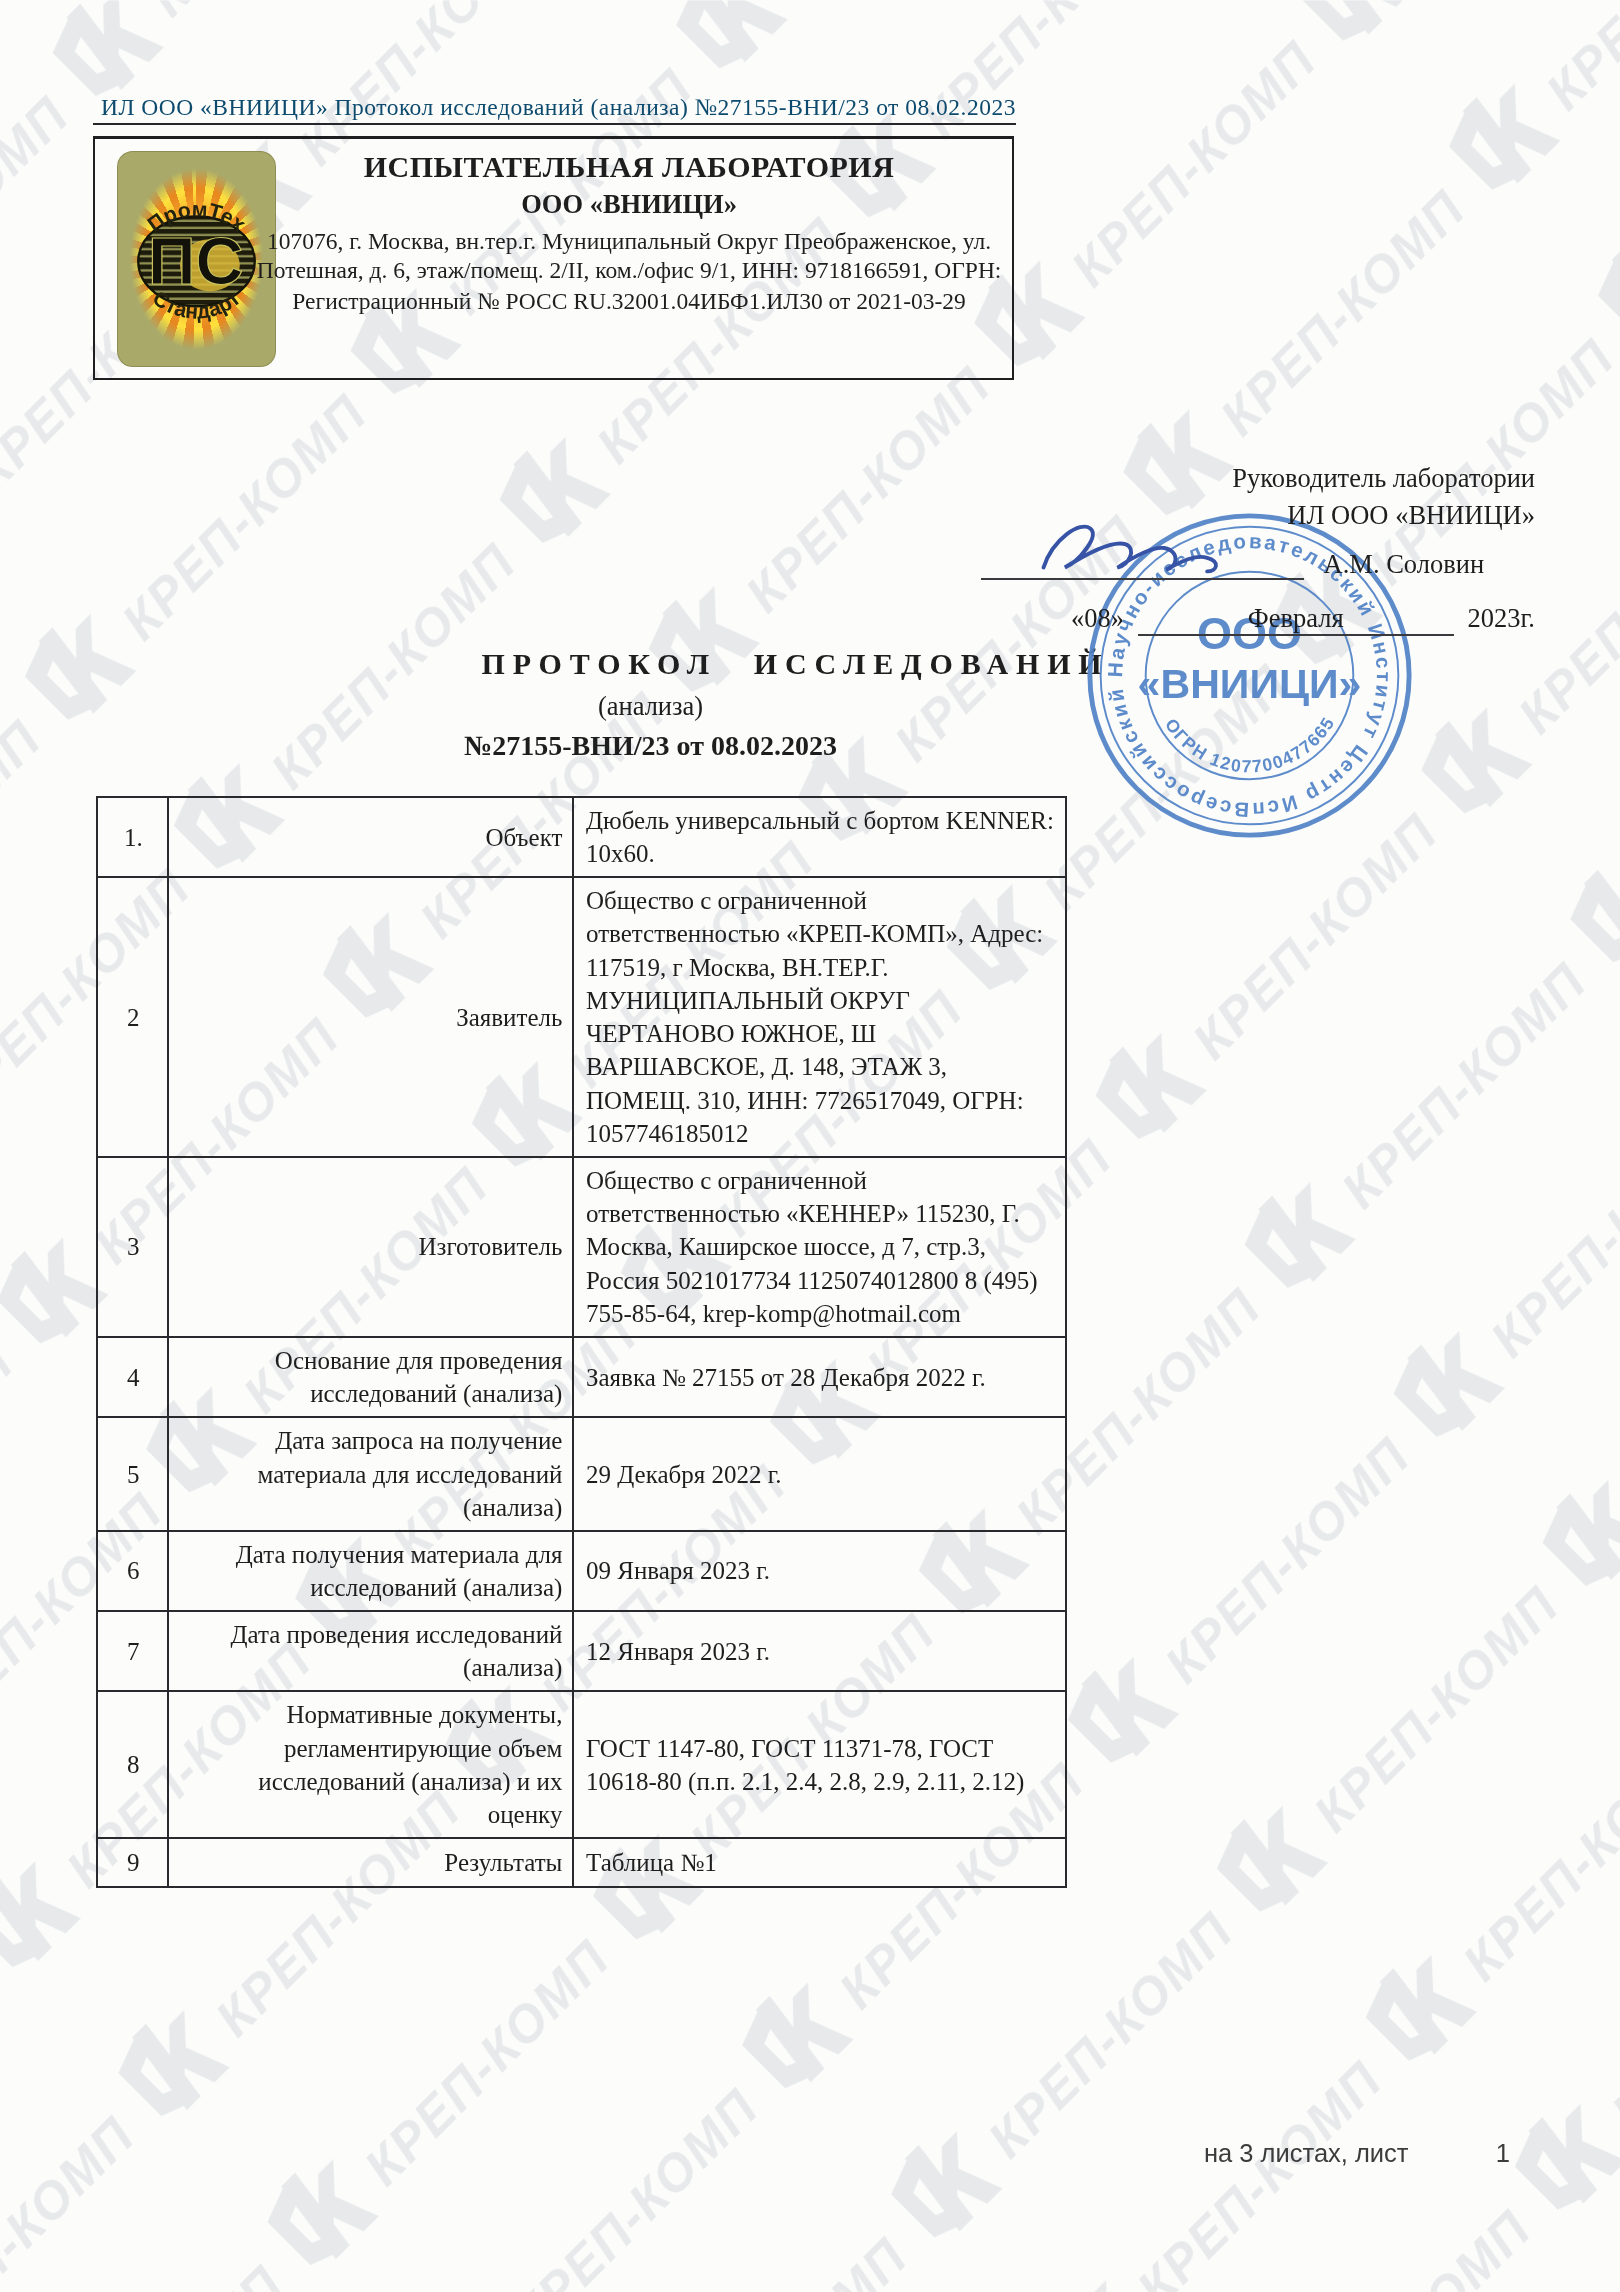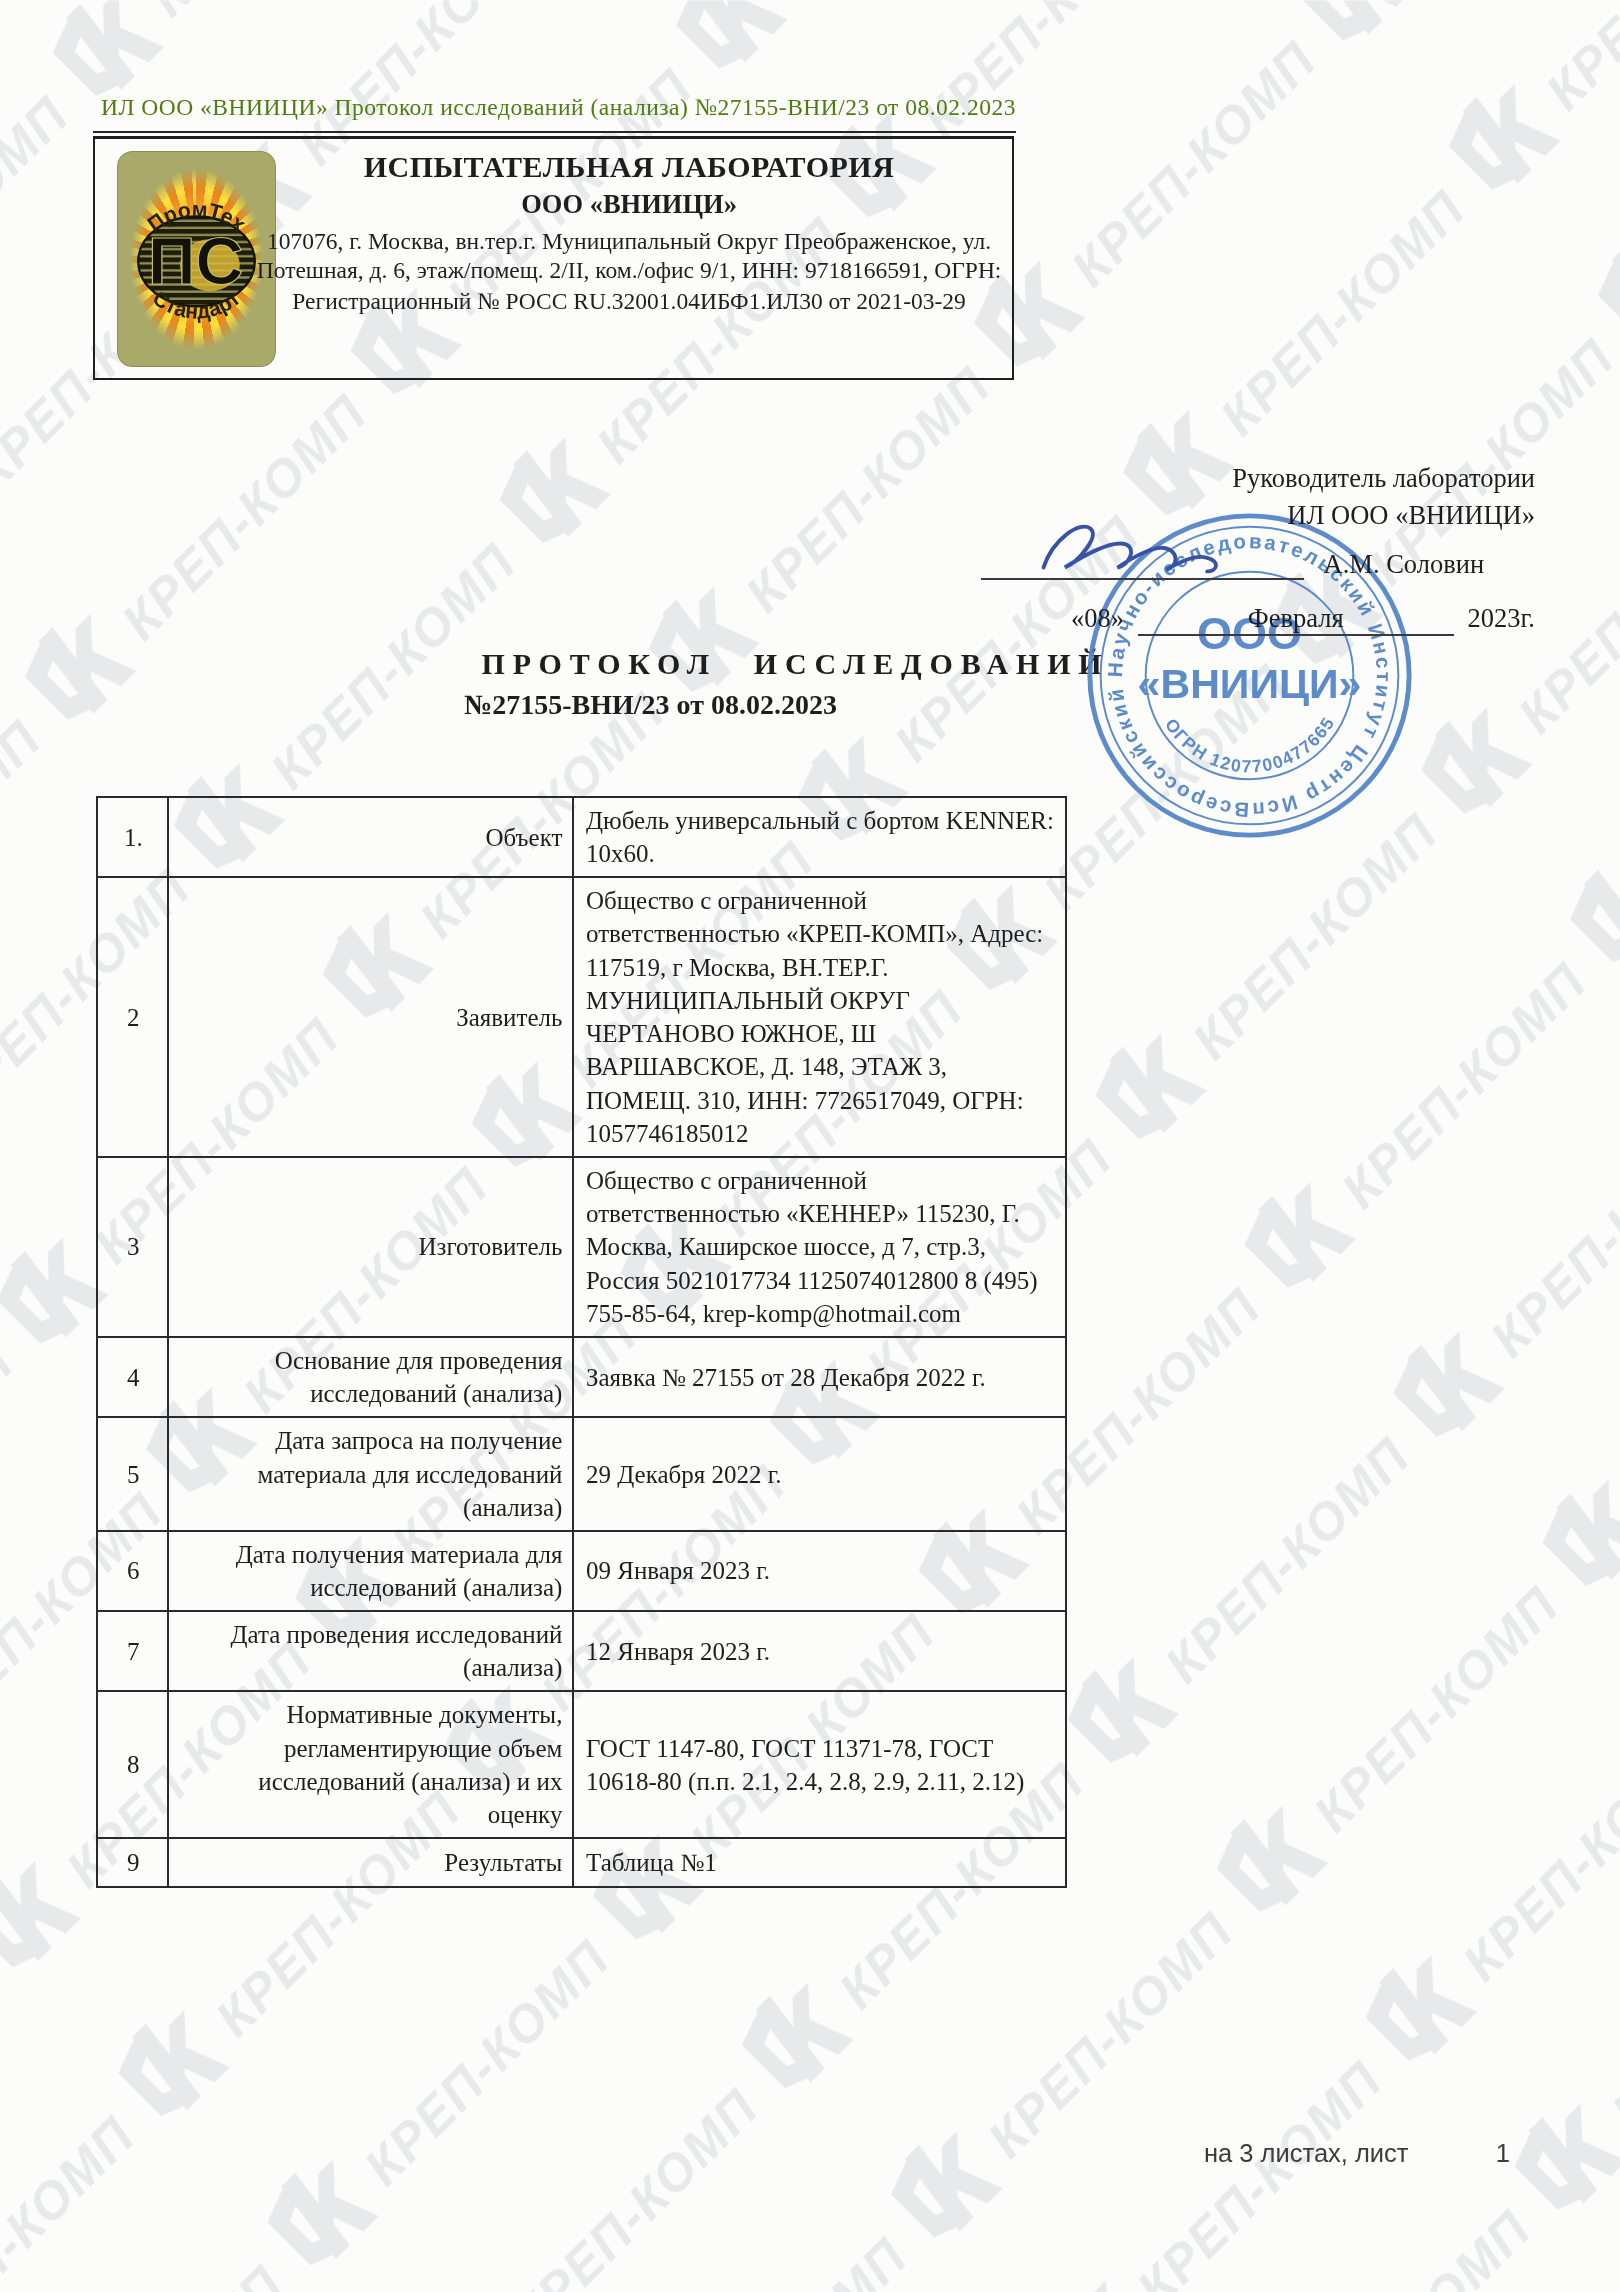--- a/index.html
+++ b/index.html
@@ -8,21 +8,21 @@
     background:#fcfcfb;
     font-family:"Liberation Serif", serif;
     color:#1e1e1e;
   }
   
   #wm{position:absolute;inset:0;z-index:0;pointer-events:none;}
   
   .run-head{
     position:absolute;left:93px;top:94px;width:923px;z-index:2;
     font-size:23.5px;text-align:right;letter-spacing:0.5px;
-    border-bottom:2.9px solid #26262a;padding-bottom:10px;color:#4d7c0f;
+    border-bottom:2.9px solid #26262a;padding-bottom:2px;color:#0c4a6e;
   }
   
   .lab-box{
     position:absolute;left:93px;top:136px;width:917px;height:239px;z-index:2;
     border:2.9px solid #1f1f22;border-top-width:3.9px;
   }
   .logo{
     position:absolute;left:21.6px;top:11.8px;width:159px;height:216px;
     border-radius:15.7px;
     background:
@@ -162,20 +162,21 @@
   </text>
   <text font-family="Liberation Sans, sans-serif" font-size="18" font-weight="bold" letter-spacing="1.5" fill="#4d80c6">
     <textPath href="#ringI" startOffset="4%">ОГРН 1207700477665 ✦ Всероссийские Испытания</textPath>
   </text>
   <text x="169" y="142" text-anchor="middle" font-family="Liberation Sans, sans-serif" font-size="46" font-weight="bold" fill="#4d80c6">ООО</text>
   <text x="169" y="192" text-anchor="middle" font-family="Liberation Sans, sans-serif" font-size="42" font-weight="bold" fill="#4d80c6">«ВНИИЦИ»</text>
 </svg>
 
 <div class="pro-title">
   <div class="pro-l1">ПРОТОКОЛ ИССЛЕДОВАНИЙ</div>
+  <div class="pro-l2">(анализа)</div>
   <div class="pro-l3">№27155-ВНИ/23 от 08.02.2023</div>
 </div>
 
 <table class="proto">
   <tbody>
   <tr style="height: 78px;">
     <td class="c-num">1.</td>
     <td class="c-label">Объект</td>
     <td class="c-value">Дюбель универсальный с бортом KENNER: 10x60.</td>
   </tr>

